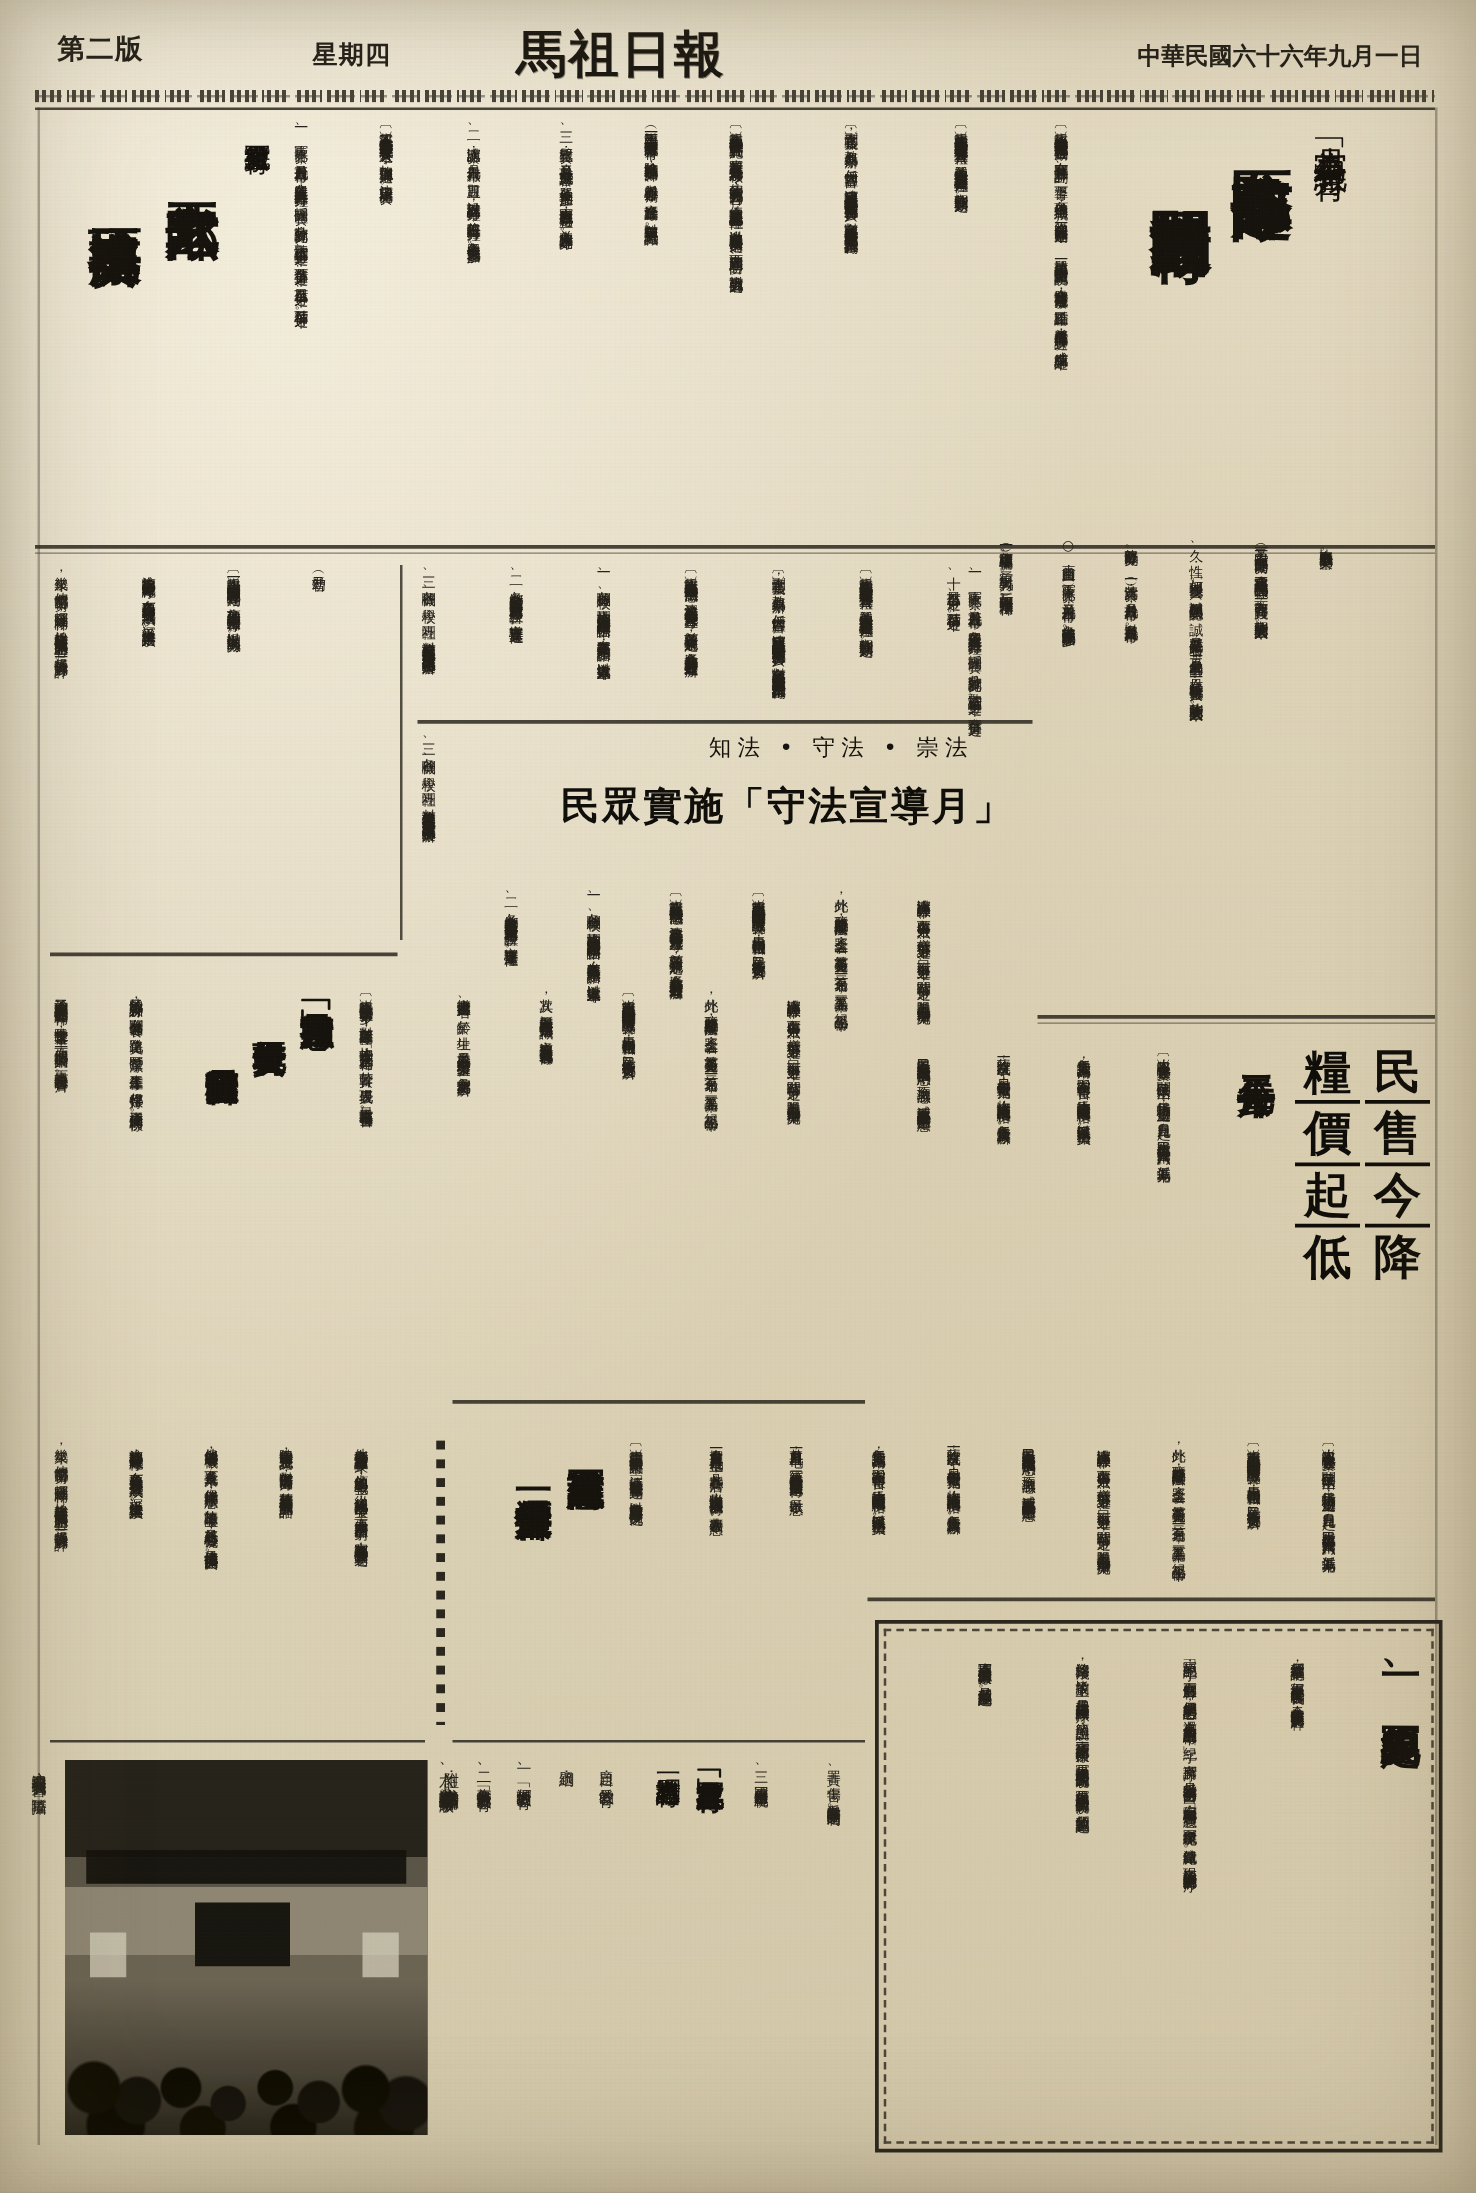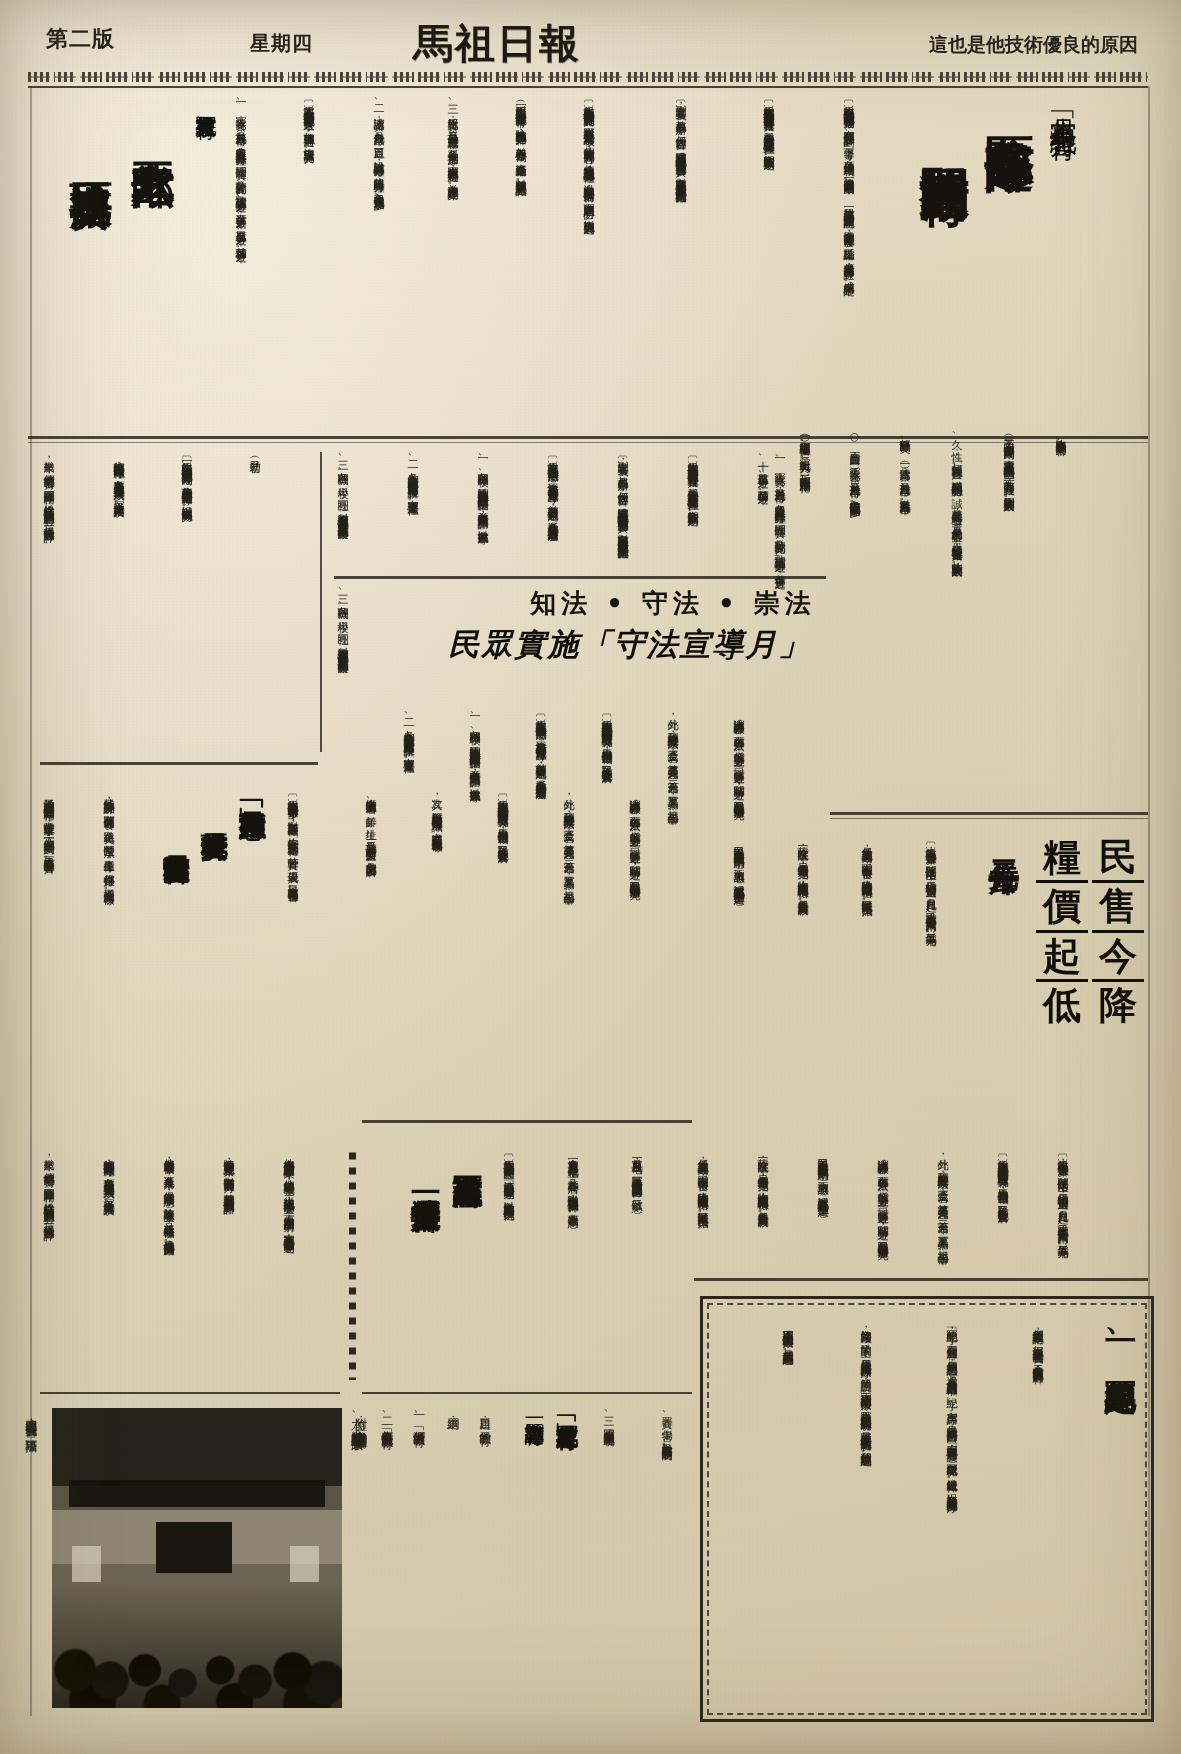--- a/index.html
+++ b/index.html
@@ -73,21 +73,21 @@
 </style>
 </head>
 <body>
 
 <div id="page">
 
   <div class="masthead">
     <div class="mh-edition">第二版</div>
     <div class="mh-week">星期四</div>
     <div class="mh-title">馬祖日報</div>
-    <div class="mh-date">這也是他技術優良的原因</div>
+    <div class="mh-date">中華民國六十六年九月一日</div>
   </div>
   <div class="wavy"></div>
 
   <div class="rule-h" style="left:28px;top:86px;width:1120px;"></div>
 
   <div style="position:absolute;left:1048px;top:96px;">
     <div class="hl" style="font-size:27px;line-height:1.12;letter-spacing:2px;height:330px;font-weight:normal;">本月為「軍紀教育月」</div>
   </div>
   <div style="position:absolute;left:985px;top:96px;">
     <div class="hl" style="font-size:50px;line-height:1.0;letter-spacing:1px;height:390px;">防區各部隊今起</div>
@@ -190,23 +190,23 @@
   <div style="position:absolute;left:684px;top:452px;width:68px;height:118px;">
     <div class="body-col" style="height:100%;">〔本報訊〕某部昨天假該部中山室舉行軍紀教育月宣誓典禮，並由單位主官指示該教育之意義與重要性，期能收到預期之效。</div>
   </div>
   <div style="position:absolute;left:754px;top:452px;width:68px;height:118px;">
     <div class="body-col" style="height:100%;">一、軍歌比賽：於九月十五日舉行，各單位限五分鐘至八分鐘，採團體賽，分數計算比例：歌詞正確佔百分之三十、音準佔百分之三十、台風佔百分之二十、精神佔百分之二十。</div>
   </div>
 
   <div class="rule-h" style="left:334px;top:576px;width:492px;height:3px;"></div>
 
   <div style="position:absolute;left:520px;top:586px;width:306px;height:34px;text-align:center;">
-    <span style="font-size:26px;font-weight:bold;color:#16130e;letter-spacing:5px;">知法 • 守法 • 崇法</span>
-  </div>
-  <div style="position:absolute;left:434px;top:624px;width:392px;height:40px;text-align:center;font-style:italic;">
+    <span style="font-size:18px;font-weight:normal;color:#16130e;letter-spacing:5px;">知法 • 守法 • 崇法</span>
+  </div>
+  <div style="position:absolute;left:434px;top:624px;width:392px;height:40px;text-align:center;">
     <span style="font-size:31px;font-weight:bold;color:#100e0a;letter-spacing:2px;">民眾實施「守法宣導月」</span>
   </div>
 
   <div style="position:absolute;left:334px;top:586px;width:64px;height:200px;">
     <div class="body-col" style="height:100%;">三、各機關、學校、社團、村辦公處均應於九月二十三日前將所辦理之成果報縣府彙辦。</div>
   </div>
   <div style="position:absolute;left:400px;top:710px;width:64px;height:140px;">
     <div class="body-col" style="height:100%;">二、各鄉公所並應在轄區內舉辦公教人員及村里民眾座談會，宣導守法之重要性。</div>
   </div>
   <div style="position:absolute;left:466px;top:710px;width:64px;height:140px;">

